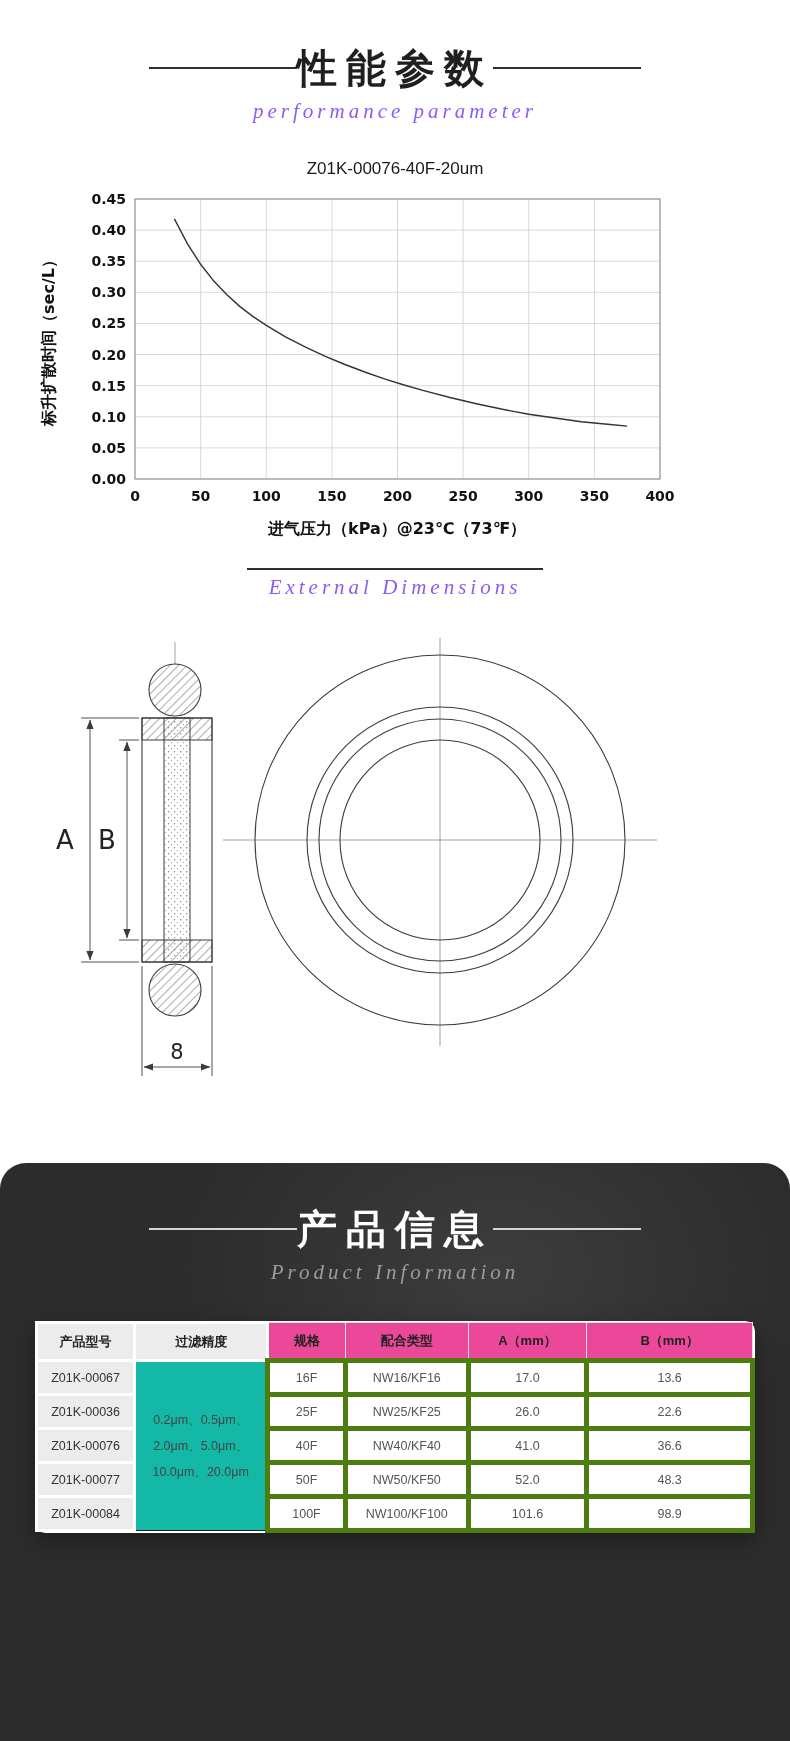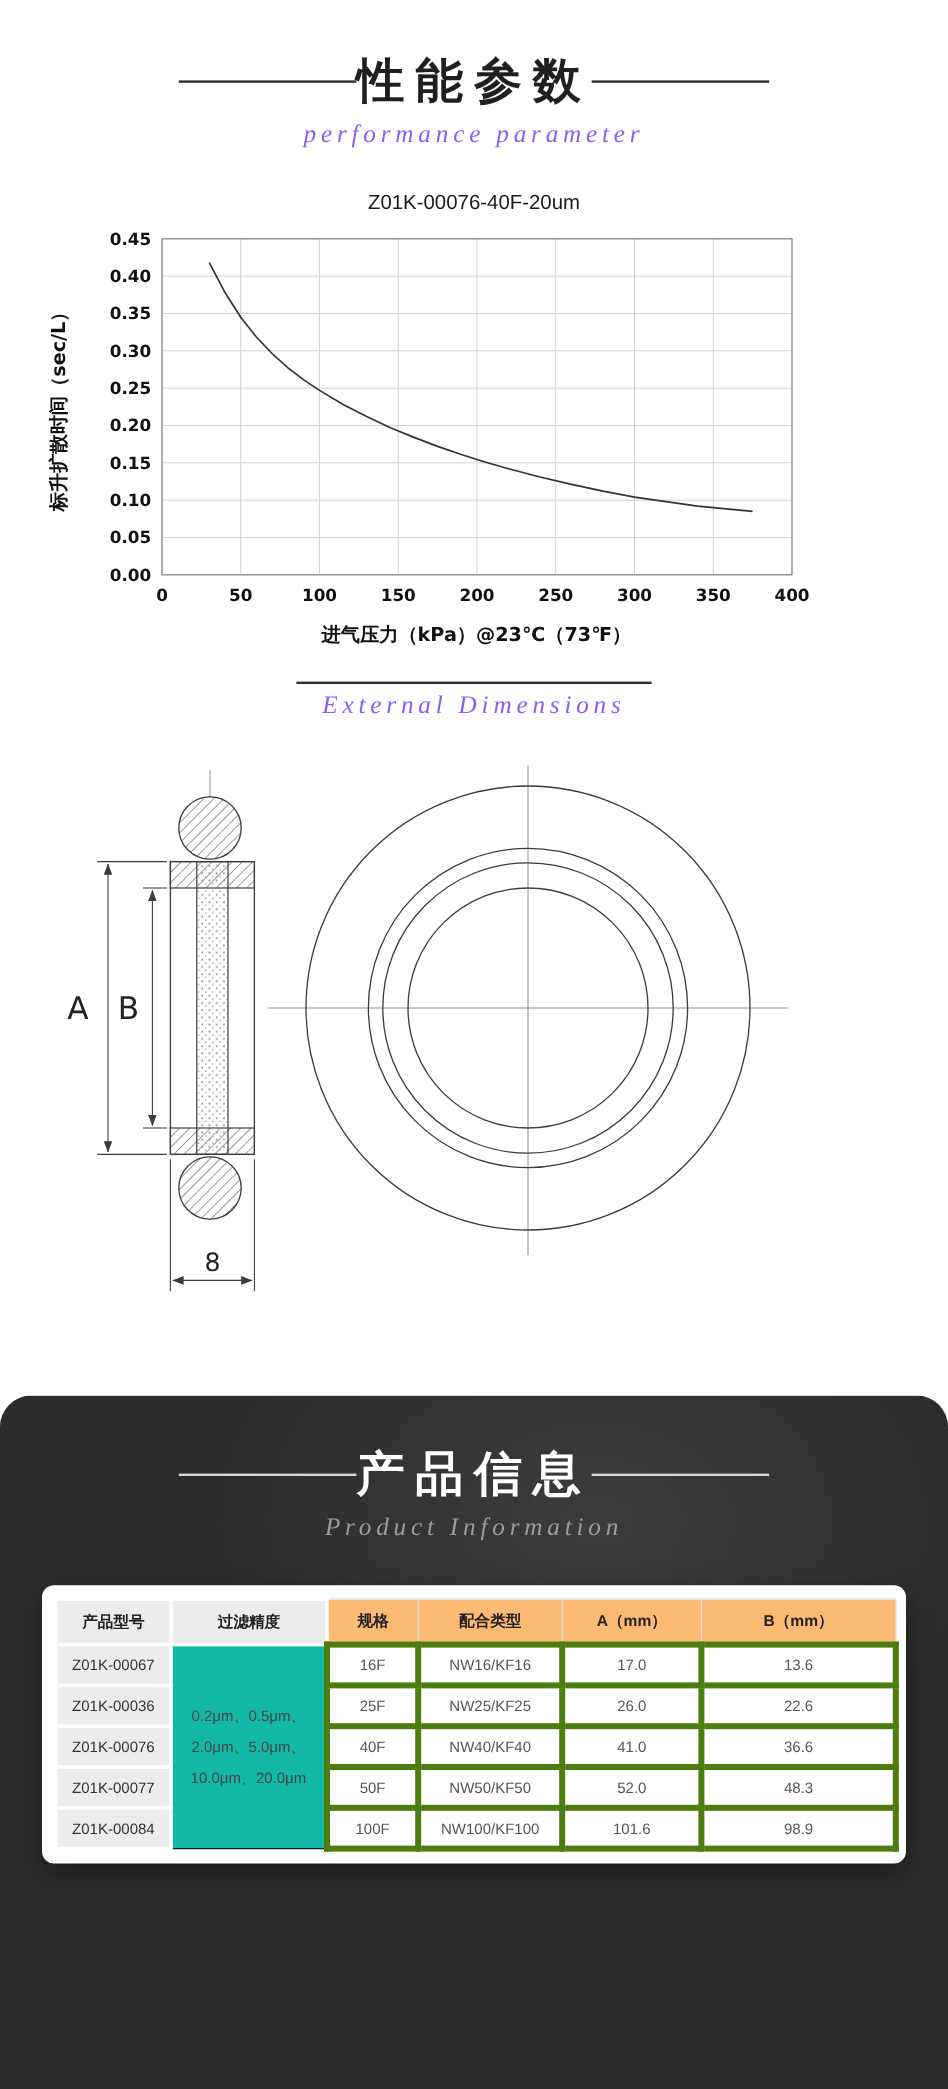--- a/index.html
+++ b/index.html
@@ -39,28 +39,28 @@
     border-radius:26px 26px 0 0;
     padding-top:40px;
   }
   .dark .sec-title { color:#ffffff; }
   .dark .hline { background:#d6d6d6; height:2px; }
   .dark .sec-subtitle { color:#9c9c9c; }
 
   
   .card {
     width:720px; margin:34px auto 0; background:#ffffff; border-radius:10px;
-    padding:10px; box-shadow:0 8px 22px rgba(0,0,0,0.35);
+    box-shadow:0 8px 22px rgba(0,0,0,0.35);
   }
   .ptable { width:100%; border-collapse:collapse; table-layout:fixed; font-size:12.5px; color:#444; }
   .ptable th, .ptable td { text-align:center; vertical-align:middle; height:34px; }
   .ptable thead th { height:38px; font-size:13px; }
   .chip { background:#ececec; border:3px solid #ffffff; font-weight:400; color:#333; }
   th.chip { font-weight:600; color:#222; }
-  .plainh { border:1px solid #e2e2e2; font-weight:600; color:#222; background:#fdba74; }
+  .plainh { border:1px solid #e2e2e2; font-weight:600; color:#222; background:#ec4899; }
   .cell { border:5px solid #4d7c0f; color:#555; }
   .merge { border:1px solid #0f172a; white-space:pre-line; line-height:2.1; color:#444; background:#14b8a6; }
 </style>
 </head>
 <body>
 
 <div class="page">
 
   <section>
     <div class="sec-header first">

